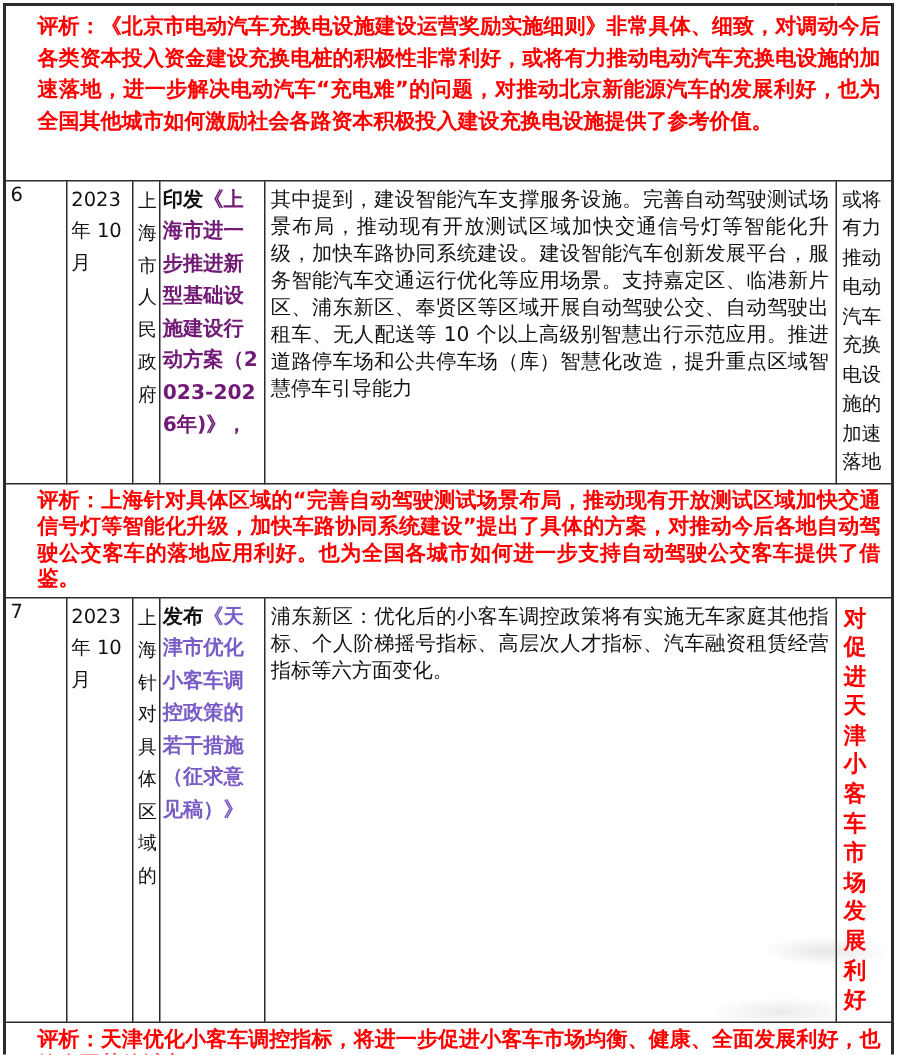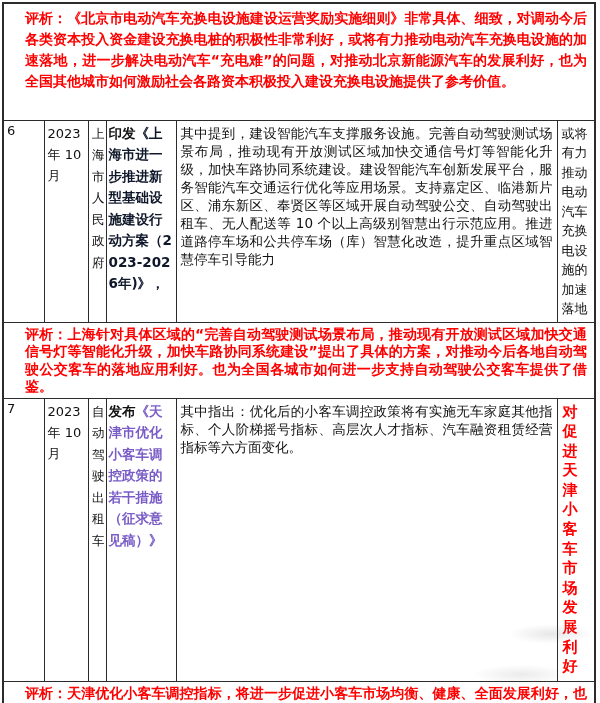--- a/index.html
+++ b/index.html
@@ -48,21 +48,21 @@
 
   
   td.c-no     { font-size: 13px; padding: 2px 3px; }
   td.c-date   { font-size: 13px; line-height: 21px; padding: 2px 3px; word-break: break-all; }
   td.c-agency { font-size: 12.5px; line-height: 21.5px; padding: 2px 1px; word-break: break-all; text-align: right; }
   td.c-title  { font-size: 13.5px; line-height: 21.5px; padding: 2px 2px; word-break: break-all; font-weight: bold; }
   td.c-content{ font-size: 13.5px; line-height: 18px; padding: 3px 4px; word-break: break-all; text-align: justify; }
   td.c-impact { font-size: 13px; line-height: 19.5px; padding: 3px 4px; word-break: break-all; }
 
   .action-prefix { color: #111; }
-  .doc-title-black { color: #0f172a; }
+  .doc-title-black { color: #701a75; }
   .doc-title-purple { color: var(--link-purple); }
 
   td.c-impact.impact-red {
     color: var(--review-red);
     font-weight: bold;
     font-size: 15px;
     line-height: 19.6px;
     padding: 4px 5px;
   }
 
@@ -107,25 +107,25 @@
       <td class="c-impact">或将有力推动电动汽车充换电设施的加速落地</td>
     </tr>
 
     <tr class="review-mid" style="height:73px">
       <td class="review-cell" colspan="6">评析：上海针对具体区域的“完善自动驾驶测试场景布局，推动现有开放测试区域加快交通信号灯等智能化升级，加快车路协同系统建设”提出了具体的方案，对推动今后各地自动驾驶公交客车的落地应用利好。也为全国各城市如何进一步支持自动驾驶公交客车提供了借鉴。</td>
     </tr>
 
     <tr style="height:277px">
       <td class="c-no">7</td>
       <td class="c-date">2023 年 10 月</td>
-      <td class="c-agency">自动驾驶出租车</td>
+      <td class="c-agency">上海针对具体区域的</td>
       <td class="c-title">
         <span class="action-prefix">发布</span><span class="doc-title-purple">《天津市优化小客车调控政策的若干措施（征求意见稿）》</span>
       </td>
-      <td class="c-content">其中指出：优化后的小客车调控政策将有实施无车家庭其他指标、个人阶梯摇号指标、高层次人才指标、汽车融资租赁经营指标等六方面变化。</td>
+      <td class="c-content">浦东新区：优化后的小客车调控政策将有实施无车家庭其他指标、个人阶梯摇号指标、高层次人才指标、汽车融资租赁经营指标等六方面变化。</td>
       <td class="c-impact impact-red">对促进天津小客车市场发展利好</td>
     </tr>
 
     <tr class="review-bot" style="height:28px">
       <td class="review-cell" colspan="6">评析：天津优化小客车调控指标，将进一步促进小客车市场均衡、健康、全面发展利好，也给全国其他城市</td>
     </tr>
   </tbody>
     </table>
 </div>
 

